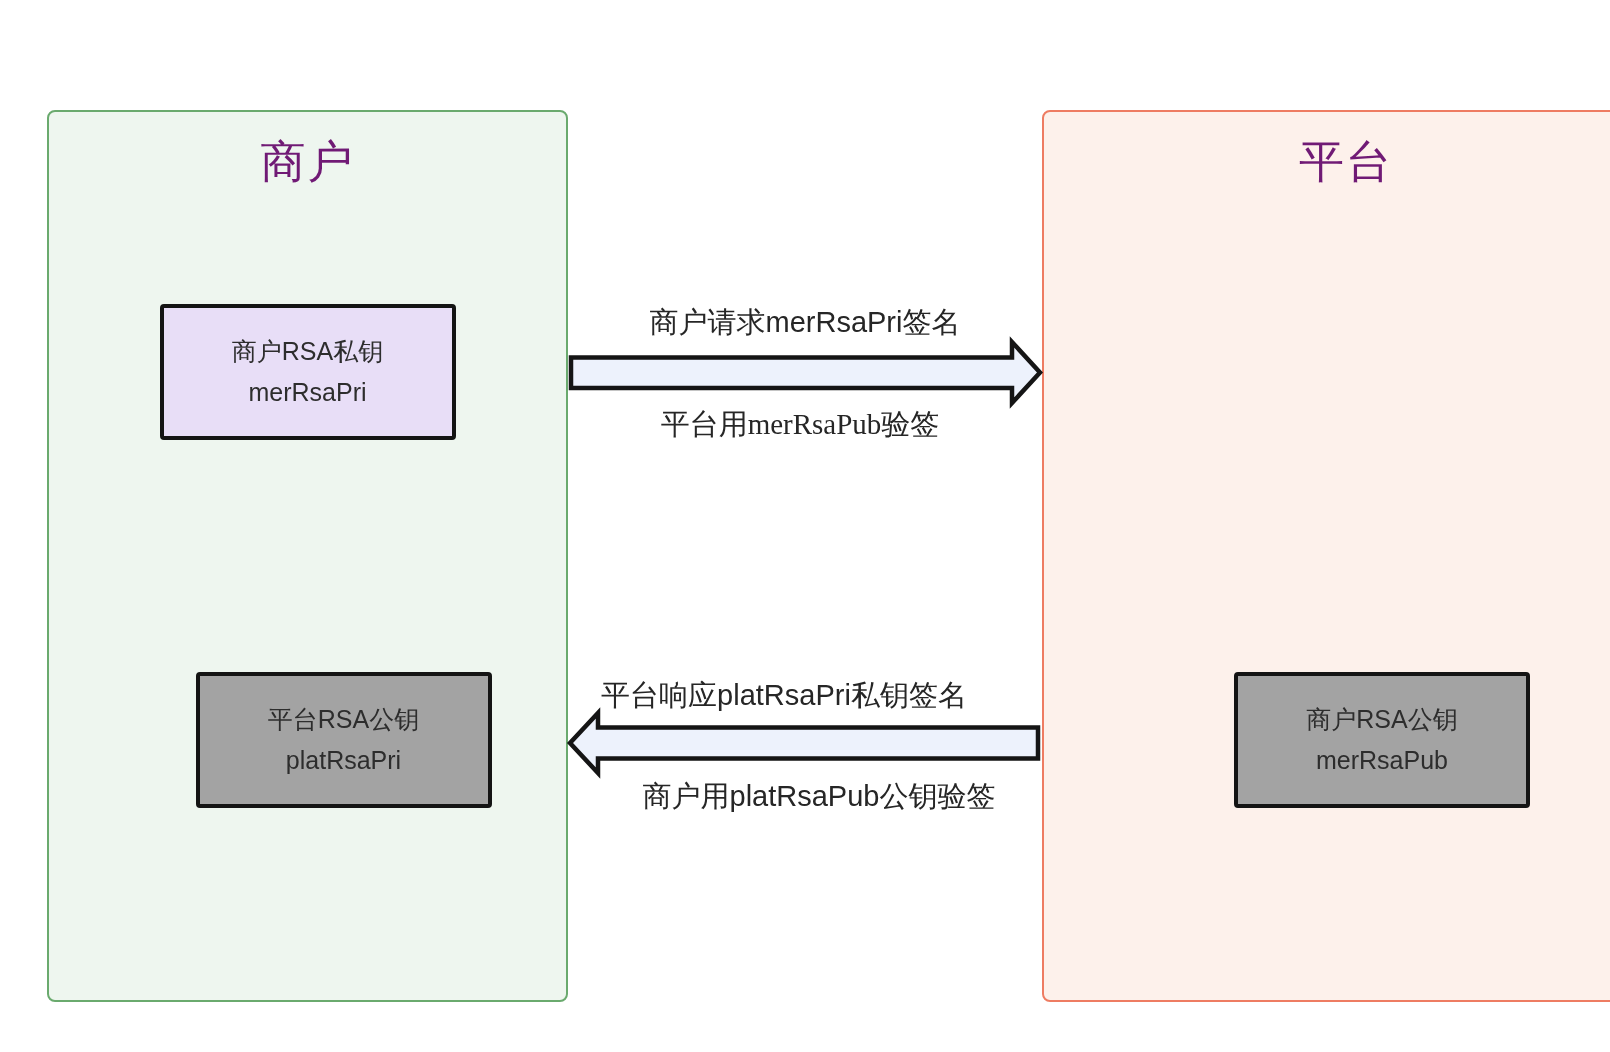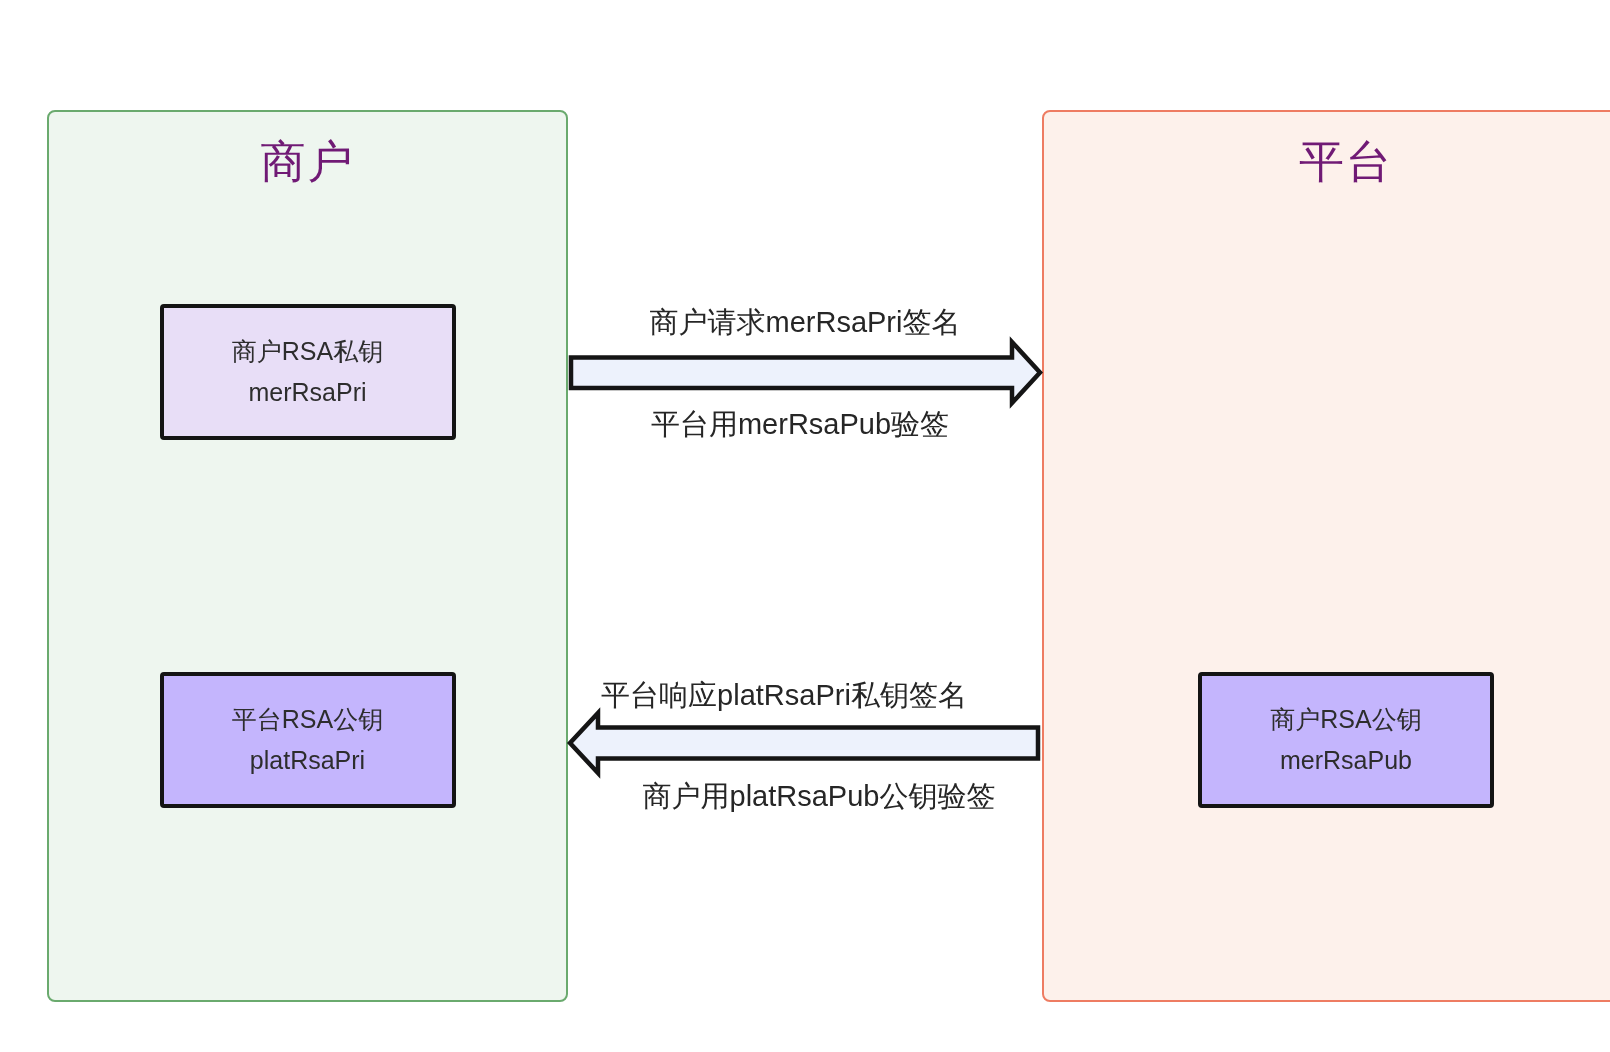--- a/index.html
+++ b/index.html
@@ -56,21 +56,21 @@
     display: flex;
     flex-direction: column;
     align-items: center;
     justify-content: center;
     font-size: 25px;
     line-height: 41px;
     color: #2d2d2d;
     text-align: right;
   }
   .node.purple { background: #e8def7; }
-  .node.yellow { background: #c4b5fd; }
+  .node.yellow { background: #a3a3a3; margin-left: 36px; }
   .node.row-top { top: 192px; }
   .node.row-bottom { top: 560px; }
   .arrow-svg {
     position: absolute;
     overflow: visible;
   }
   .arrow-svg polygon {
     fill: #edf2fc;
     stroke: #151515;
     stroke-width: 4.5px;
@@ -110,21 +110,21 @@
     <div class="node yellow row-bottom">
       <span>商户RSA公钥</span>
       <span>merRsaPub</span>
     </div>
   </section>
 
   <svg class="arrow-svg" style="left:566px; top:336px;" width="478" height="72" viewBox="566 336 478 72">
     <polygon points="571,357.5 1012,357.5 1012,342 1040,372.5 1012,403 1012,388 571,388"></polygon>
   </svg>
   <div class="arrow-label" style="left:805px; top:323px;">商户请求merRsaPri签名</div>
-  <div class="arrow-label" style="left:800px; top:425px;">平台用merRsaPub验签</div>
+  <div class="arrow-label" style="left:800px; top:425px;font-family:Liberation Serif, serif;">平台用merRsaPub验签</div>
 
   <svg class="arrow-svg" style="left:566px; top:706px;" width="478" height="74" viewBox="566 706 478 74">
     <polygon points="1038,727.5 598,727.5 598,713 570,743 598,773 598,758.5 1038,758.5"></polygon>
   </svg>
   <div class="arrow-label" style="left:784px; top:696px;">平台响应platRsaPri私钥签名</div>
   <div class="arrow-label" style="left:819px; top:797px;">商户用platRsaPub公钥验签</div>
 
 </div>
 
 </body></html>

